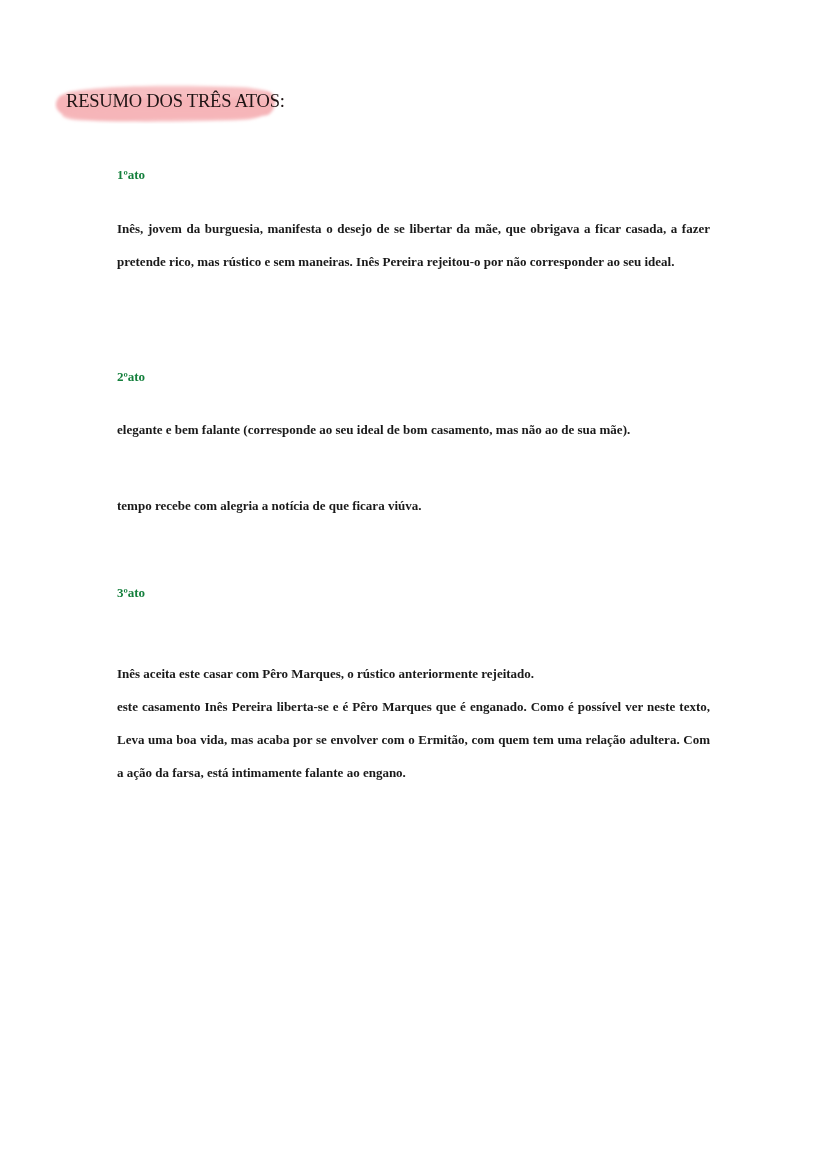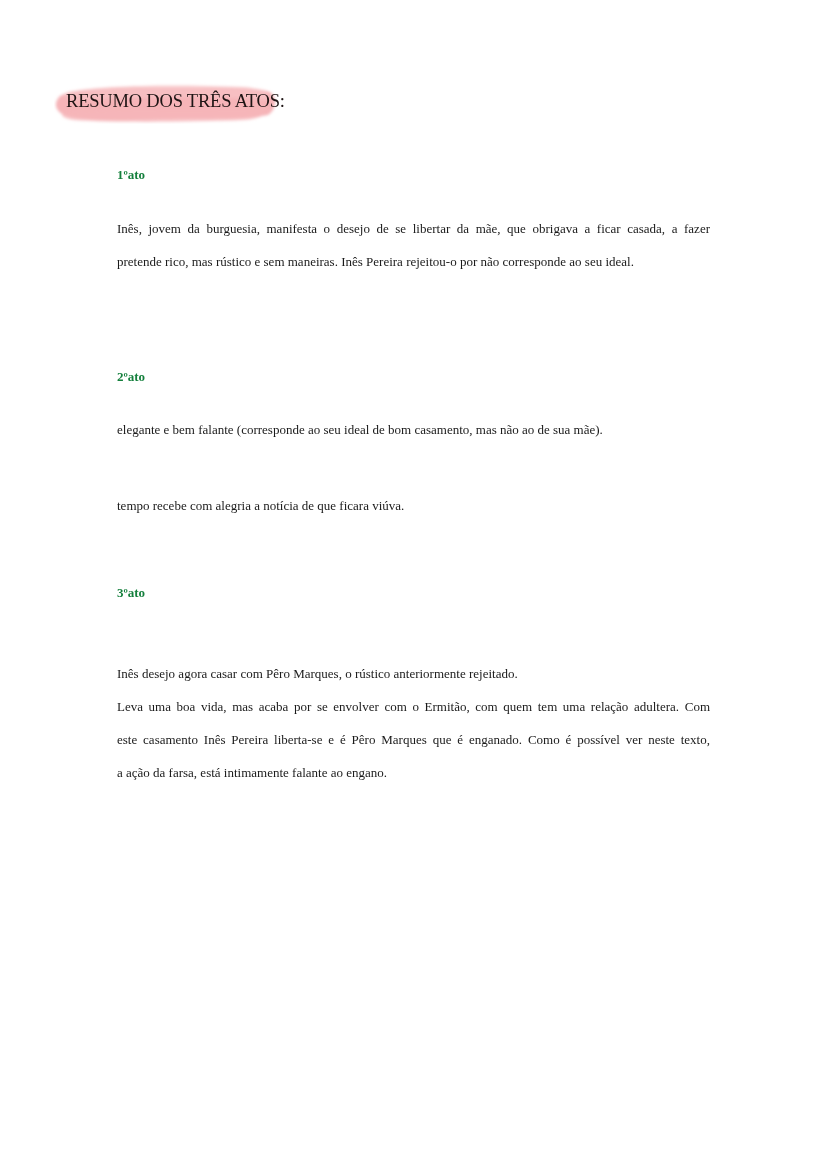--- a/index.html
+++ b/index.html
@@ -53,20 +53,21 @@
     }
     .para {
       position: absolute;
       left: 117px;
       width: 593px;
       font-size: 13px;
       line-height: 33px;
       color: #1a1a1a;
       text-align: justify;
       text-align-last: left;
+      font-weight: bold;
     }
     .line {
       display: block;
       white-space: nowrap;
     }
     .justify-line {
       display: block;
       text-align: justify;
       text-align-last: justify;
       white-space: normal;
@@ -89,32 +90,32 @@
         <path d="M14,10 C50,3 120,2 190,5 C210,7 218,12 212,18 C160,14 90,15 30,18 C14,19 8,15 14,10 Z" fill="#f8c3c6" opacity="0.8"></path>
         <path d="M10,30 C60,27 140,27 208,28 C214,32 206,37 190,38 C140,40 60,41 20,38 C8,36 6,33 10,30 Z" fill="#f6b6ba" opacity="0.8"></path>
       </g>
     </svg>
     <span class="title">RESUMO DOS TRÊS ATOS:</span>
   </div>
 
   <div class="act-heading" style="top:167px;">1ºato</div>
   <div class="para" style="top:212px;">
     <span class="justify-line">Inês, jovem da burguesia, manifesta o desejo de se libertar da mãe, que obrigava a ficar casada, a fazer</span>
-    <span class="line">pretende rico, mas rústico e sem maneiras. Inês Pereira rejeitou-o por não corresponde ao seu ideal.</span>
+    <span class="line">pretende rico, mas rústico e sem maneiras. Inês Pereira rejeitou-o por não corresponder ao seu ideal.</span>
   </div>
 
   <div class="act-heading" style="top:369px;">2ºato</div>
   <div class="para" style="top:413px;">
     <span class="line">elegante e bem falante (corresponde ao seu ideal de bom casamento, mas não ao de sua mãe).</span>
   </div>
   <div class="para" style="top:489px;">
     <span class="line">tempo recebe com alegria a notícia de que ficara viúva.</span>
   </div>
 
   <div class="act-heading" style="top:585px;">3ºato</div>
   <div class="para" style="top:658px;">
-    <span class="line" style="line-height:32px;">Inês desejo agora casar com Pêro Marques, o rústico anteriormente rejeitado.</span>
+    <span class="line" style="line-height:32px;">Inês aceita este casar com Pêro Marques, o rústico anteriormente rejeitado.</span>
+    <span class="justify-line">este casamento Inês Pereira liberta-se e é Pêro Marques que é enganado. Como é possível ver neste texto,</span>
     <span class="justify-line">Leva uma boa vida, mas acaba por se envolver com o Ermitão, com quem tem uma relação adultera. Com</span>
-    <span class="justify-line">este casamento Inês Pereira liberta-se e é Pêro Marques que é enganado. Como é possível ver neste texto,</span>
     <span class="line">a ação da farsa, está intimamente falante ao engano.</span>
   </div>
 
 </div>
 
 </body></html>

